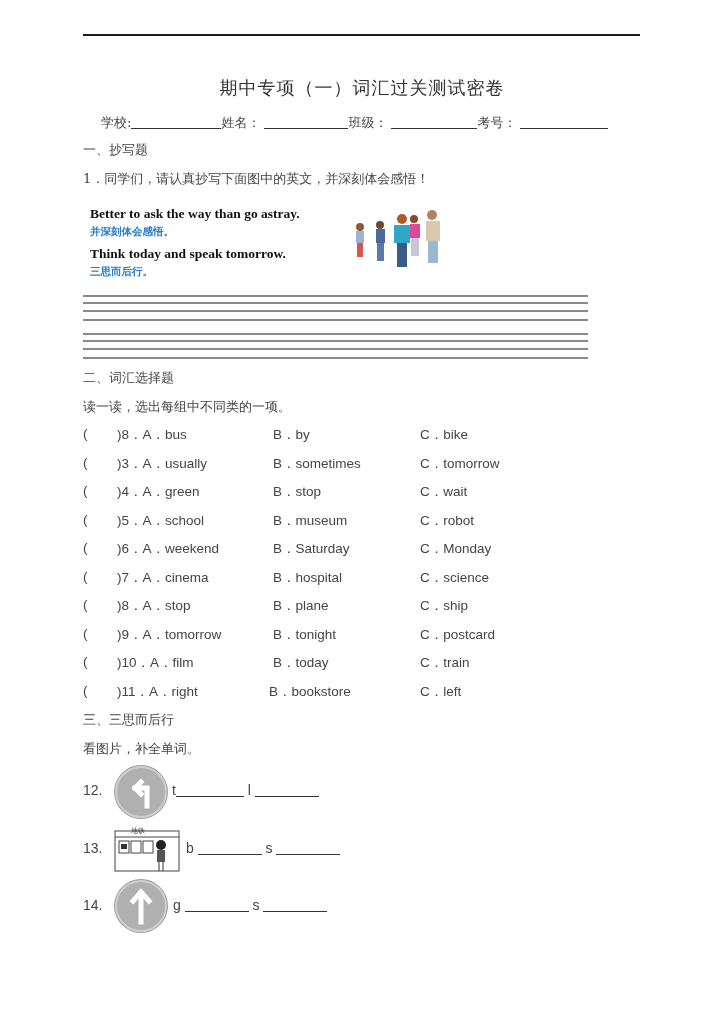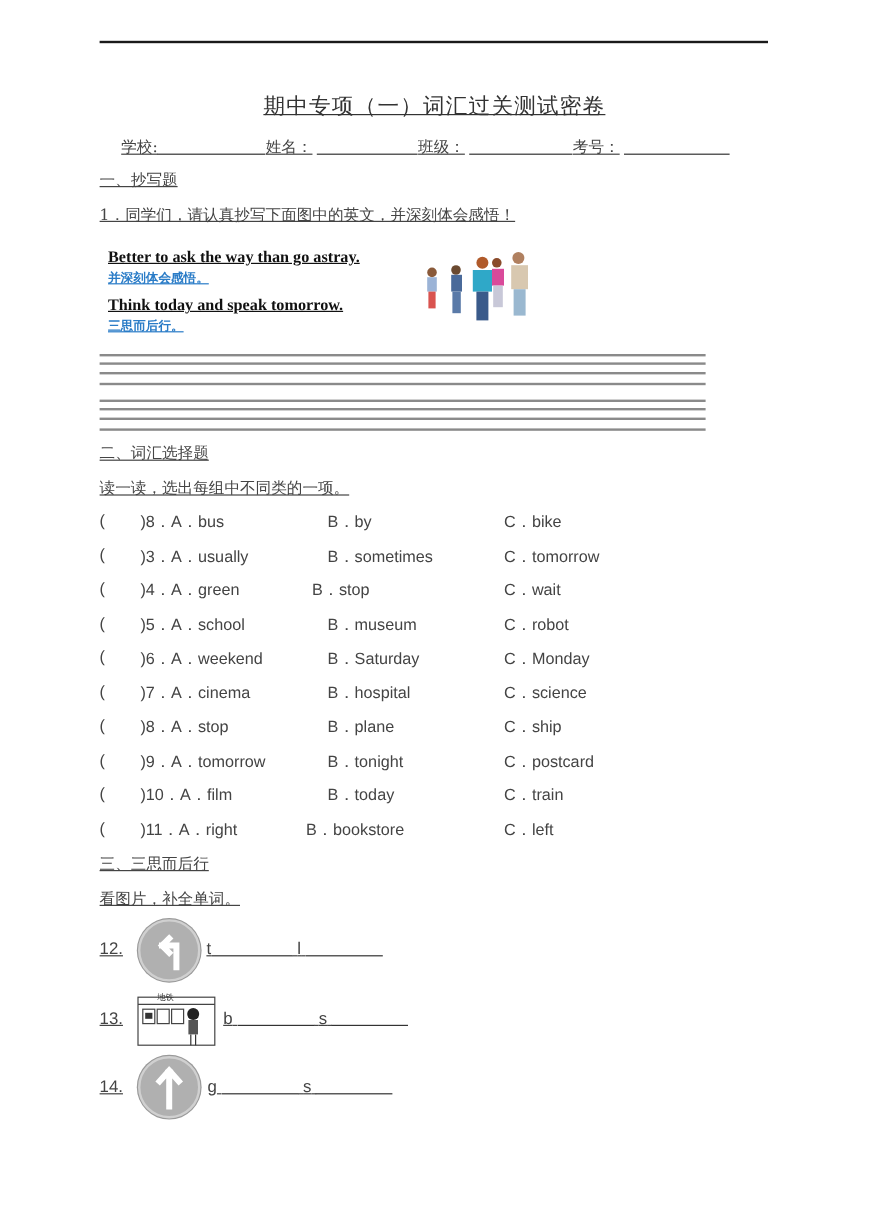--- a/index.html
+++ b/index.html
@@ -1,18 +1,18 @@
 <!DOCTYPE html>
 <html><head>
 <meta charset="utf-8">
 <style>
   html,body{margin:0;padding:0;background:#fff;}
   body{width:724px;height:1024px;position:relative;overflow:hidden;color:#333;
        font-family:"DejaVu Sans","Liberation Sans",sans-serif;}
-  .abs{position:absolute;text-decoration:underline;}
+  .abs{position:absolute;}
   .top-rule{left:83px;top:34px;width:557px;height:2px;background:#1a1a1a;}
   .title{left:0;width:724px;top:76px;text-align:center;font-family:"DejaVu Serif","Liberation Serif",serif;font-size:18px;color:#333;letter-spacing:1px;}
   .info{top:114px;left:101px;font-size:13px;color:#444;font-family:"DejaVu Serif",serif;white-space:nowrap;}
   .info .blank{display:inline-block;border-bottom:1px solid #333;height:12px;vertical-align:-2px;}
   .sec{font-size:13px;color:#444;font-family:"DejaVu Serif",serif;}
   .q1{font-size:13px;color:#444;font-family:"DejaVu Serif",serif;}
   .quote-en{font-family:"Liberation Serif","DejaVu Serif",serif;font-weight:bold;font-size:13.5px;color:#111;}
   .quote-cn{font-size:10.5px;color:#2a7cc7;font-weight:bold;}
   .line{left:83px;width:505px;height:2px;background:#8a8a8a;}
   .row{left:83px;font-size:13.5px;color:#444;font-family:"Liberation Sans",sans-serif;height:20px;width:480px;}
@@ -82,21 +82,21 @@
   </div>
 <div class="abs row" style="top:455px">
     <span style="left:0">(</span>
     <span style="left:34px">)3．A．usually</span>
     <span style="left:190px">B．sometimes</span>
     <span style="left:337px">C．tomorrow</span>
   </div>
 <div class="abs row" style="top:483px">
     <span style="left:0">(</span>
     <span style="left:34px">)4．A．green</span>
-    <span style="left:177px">B．stop</span>
+    <span style="left:190px">B．stop</span>
     <span style="left:337px">C．wait</span>
   </div>
 <div class="abs row" style="top:512px">
     <span style="left:0">(</span>
     <span style="left:34px">)5．A．school</span>
     <span style="left:190px">B．museum</span>
     <span style="left:337px">C．robot</span>
   </div>
 <div class="abs row" style="top:540px">
     <span style="left:0">(</span>
@@ -124,21 +124,21 @@
   </div>
 <div class="abs row" style="top:654px">
     <span style="left:0">(</span>
     <span style="left:34px">)10．A．film</span>
     <span style="left:190px">B．today</span>
     <span style="left:337px">C．train</span>
   </div>
 <div class="abs row" style="top:683px">
     <span style="left:0">(</span>
     <span style="left:34px">)11．A．right</span>
-    <span style="left:172px">B．bookstore</span>
+    <span style="left:186px">B．bookstore</span>
     <span style="left:337px">C．left</span>
   </div>
 
 <div class="abs sec" style="left:83px;top:711px">三、三思而后行</div>
 <div class="abs sec" style="left:83px;top:740px">看图片，补全单词。</div>
 
 <div class="abs fill" style="left:83px;top:782px">12.</div>
 <div class="abs sign" style="left:115px;top:766px;width:48px;height:48px">
   <svg width="48" height="48" viewBox="0 0 48 48">
       <path d="M30 38 V20 H18 M18 20 l6 -6 M18 20 l6 6" stroke="#fff" stroke-width="5" fill="none" stroke-linecap="square"></path>

